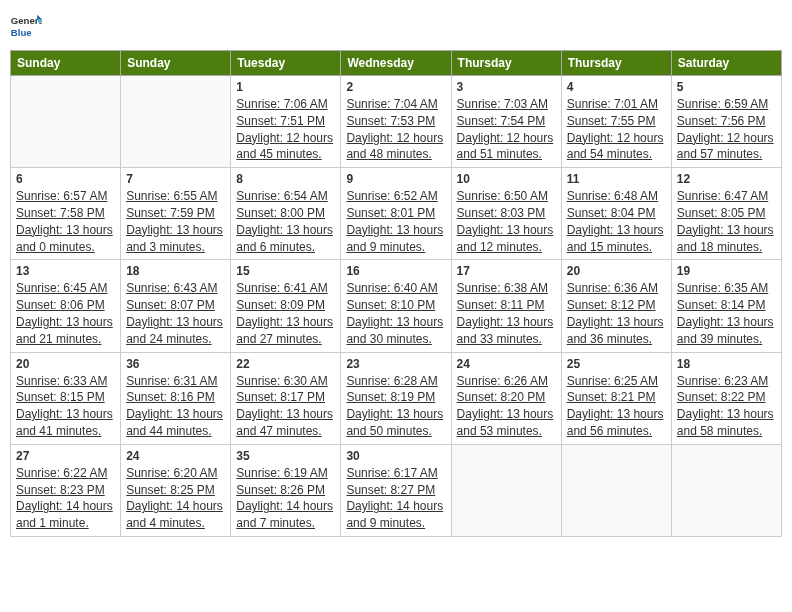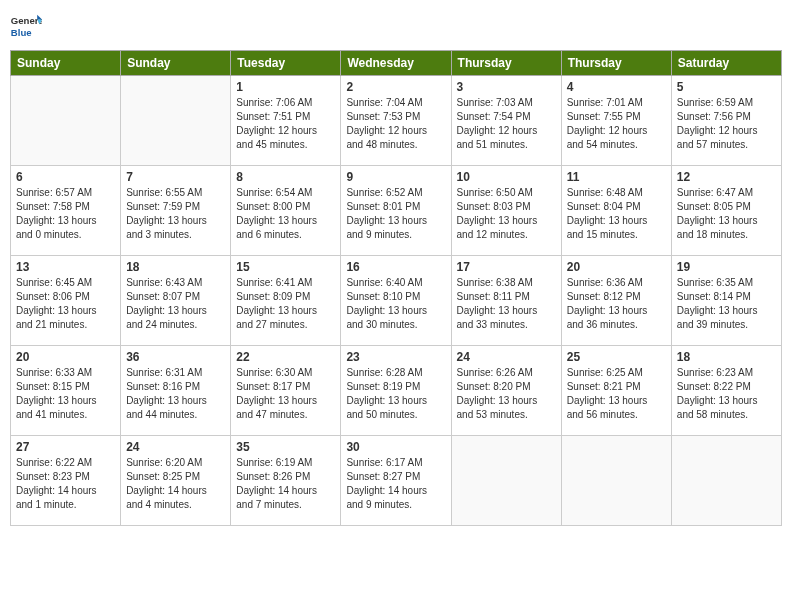--- a/index.html
+++ b/index.html
@@ -63,23 +63,24 @@
       background: #f9f9f9;
     }
     .day-num {
       font-size: 12px;
       font-weight: bold;
       color: #333;
       display: block;
       margin-bottom: 2px;
     }
     .day-info {
-      font-size: 10px;
+      font-size: 12px;
       color: #333;
       line-height: 1.4;
+      text-decoration: underline;
     }
   </style>
 </head>
 <body>
 
 <div class="page">
   <div class="header">
     <div class="logo">
     <svg width="32" height="32" viewBox="0 0 40 36">
       <text x="1" y="16" font-size="12" font-weight="bold" fill="#333" font-family="Arial">General</text>

